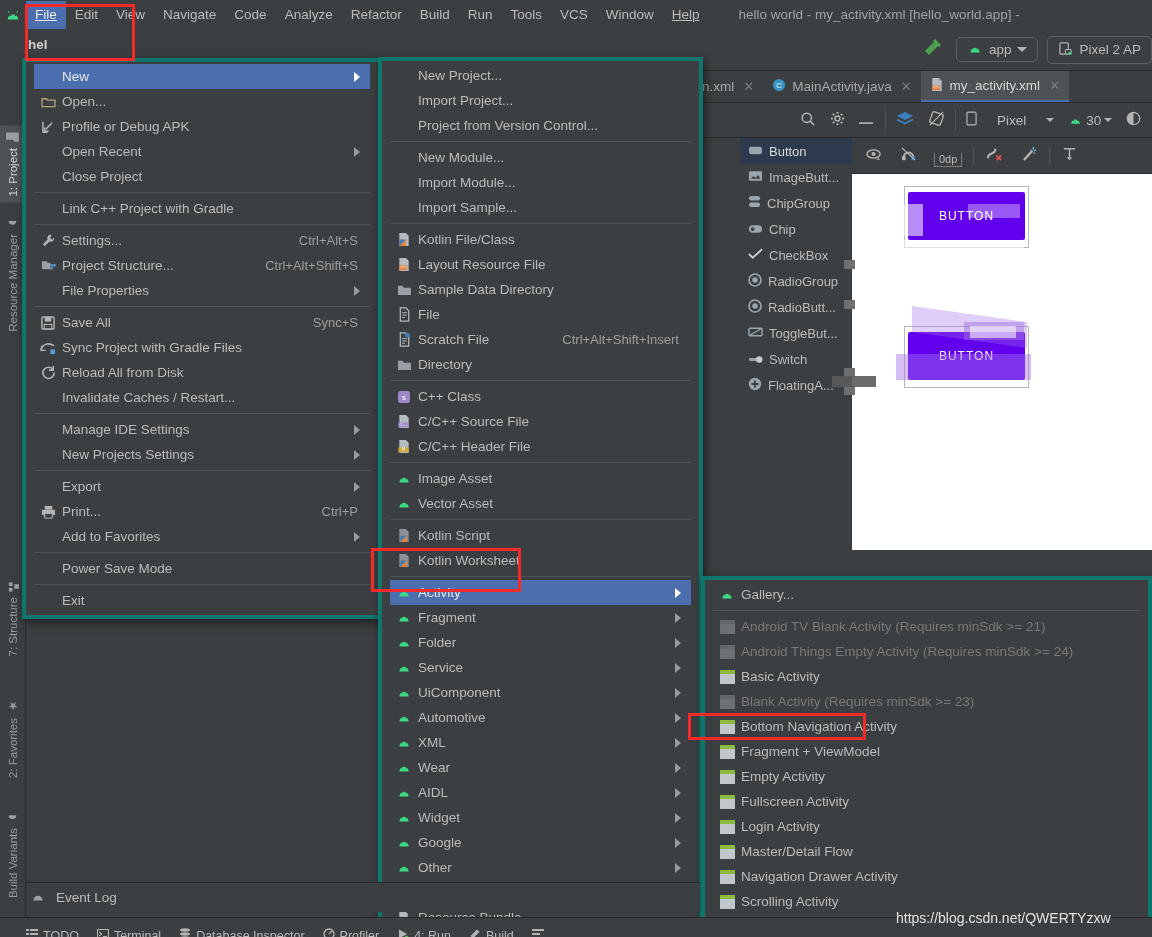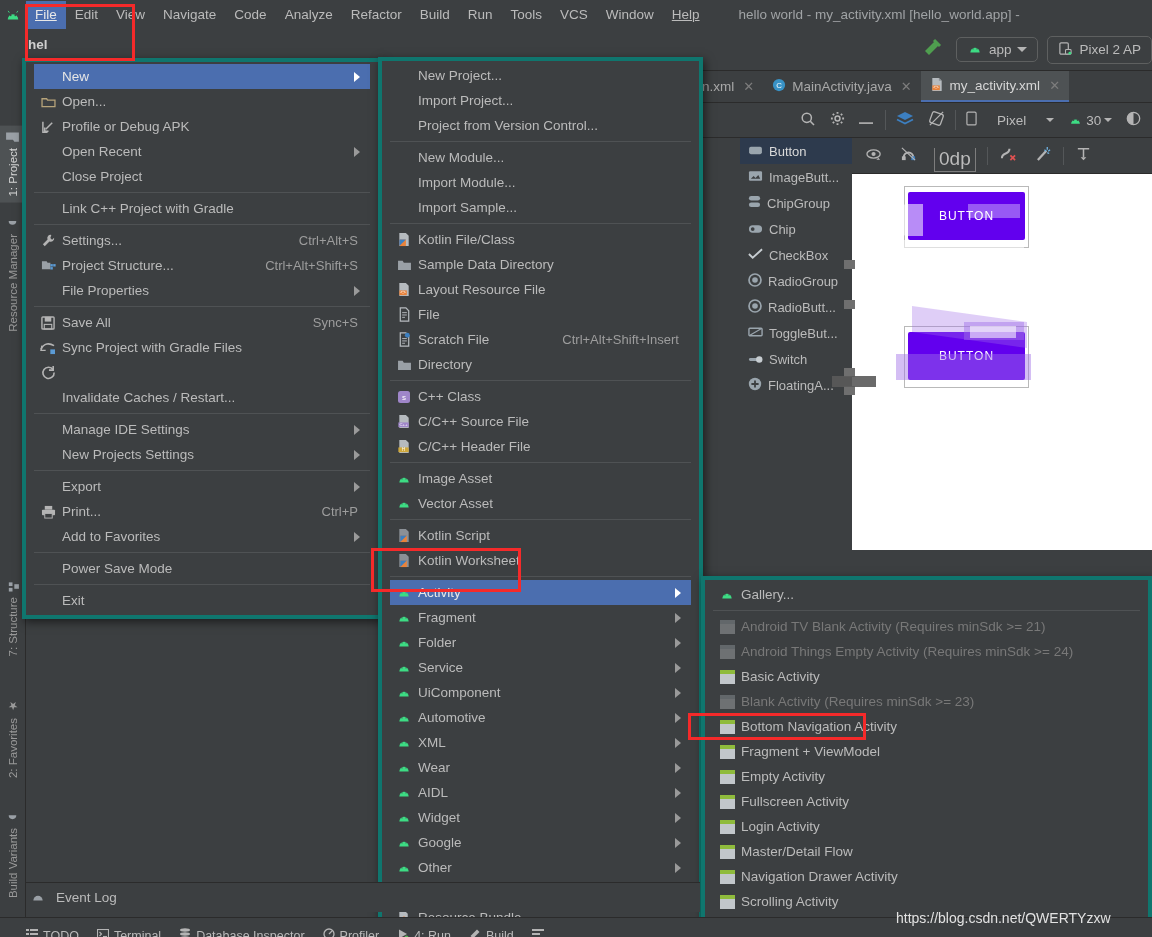--- a/index.html
+++ b/index.html
@@ -339,21 +339,21 @@
             <ellipse cx="8" cy="7" rx="7" ry="4.3" fill="none" stroke="#b4b4b4" stroke-width="1.4"></ellipse>
             <circle cx="8" cy="7" r="2.2" fill="#b4b4b4"></circle>
             <path d="M13 11l2 2h-4z" fill="#b4b4b4"></path>
           </svg></span>
     <span><svg width="17" height="16" viewBox="0 0 18 17">
             <path d="M4 12a5 5 0 0 1 10 0" fill="none" stroke="#b4b4b4" stroke-width="2.2"></path>
             <rect x="2" y="11" width="4" height="4" fill="#b4b4b4"></rect>
             <rect x="12" y="11" width="4" height="4" fill="#3c7fc0"></rect>
             <path d="M2 2 L16 15" stroke="#b4b4b4" stroke-width="1.3"></path>
           </svg></span>
-    <span style="border-bottom:1px solid #7d7d7d;border-left:1px solid #7d7d7d;border-right:1px solid #7d7d7d;padding:0 4px 1px;font-size:19px;margin-top:8px;">0dp</span>
+    <span style="border-bottom:1px solid #7d7d7d;border-left:1px solid #7d7d7d;border-right:1px solid #7d7d7d;padding:0 4px 1px;font-size:11px;margin-top:8px;">0dp</span>
     <span style="border-left:1px solid #545759;height:18px;margin:0 -6px;"></span>
     <span><svg width="19" height="16" viewBox="0 0 20 17">
             <path d="M3 13 C3 6 11 10 11 3" fill="none" stroke="#b4b4b4" stroke-width="2.2"></path>
             <path d="M12 10l5 5M17 10l-5 5" stroke="#e05252" stroke-width="1.8"></path>
           </svg></span>
     <span><svg width="17" height="16" viewBox="0 0 18 17">
             <path d="M3 15 L12 5" stroke="#b4b4b4" stroke-width="2.4"></path>
             <path d="M13 1v3M16 4l-2 1.5M10 4l2 1.5M15 8l-2-1" stroke="#6fb2e0" stroke-width="1.4"></path>
           </svg></span>
     <span style="border-left:1px solid #545759;height:18px;margin:0 -6px;"></span>
@@ -548,20 +548,21 @@
         </span>
     <span class="lbl">Sync Project with Gradle Files</span>
   </div>
   <div class="mi">
     <span class="ic">
           <svg width="15" height="15" viewBox="0 0 16 16">
             <path d="M13 5A6 6 0 1 0 14 8" fill="none" stroke="#b4b4b4" stroke-width="1.7"></path>
             <path d="M13 1v4.5h-4.5" fill="none" stroke="#b4b4b4" stroke-width="1.7"></path>
           </svg>
         </span>
+    <span class="lbl">Reload All from Disk</span>
   </div>
   <div class="mi">
     <span class="ic"></span>
     <span class="lbl">Invalidate Caches / Restart...</span>
   </div>
   <div class="sep"></div>
   <div class="mi">
     <span class="ic"></span>
     <span class="lbl">Manage IDE Settings</span>
     <span class="arrow"></span>
@@ -637,35 +638,35 @@
           <svg width="14" height="15" viewBox="0 0 14 16">
             <path d="M2 1h7l3 3v11H2z" fill="#b6bbbf"></path>
             <rect x="2" y="8" width="7" height="7" fill="#e8823a"></rect>
             <path d="M2 8h7l-7 7z" fill="#3c7fc0"></path>
           </svg>
         </span>
     <span class="lbl">Kotlin File/Class</span>
   </div>
   <div class="mi">
     <span class="ic">
-          <svg width="15" height="12" viewBox="0 0 16 13">
-            <path d="M1 2h5l1.3 2H15v8H1z" fill="#9aa0a6"></path>
-          </svg>
-        </span>
-    <span class="lbl">Sample Data Directory</span>
-  </div>
-  <div class="mi">
-    <span class="ic">
           <svg width="14" height="15" viewBox="0 0 14 16">
             <path d="M2 1h7l3 3v11H2z" fill="#b6bbbf"></path>
             <rect x="2" y="9" width="8" height="5" fill="#e8823a"></rect>
             <text x="6" y="13.2" font-size="5" fill="#fff" text-anchor="middle" font-family="Liberation Sans">&lt;&gt;</text>
           </svg>
         </span>
     <span class="lbl">Layout Resource File</span>
+  </div>
+  <div class="mi">
+    <span class="ic">
+          <svg width="15" height="12" viewBox="0 0 16 13">
+            <path d="M1 2h5l1.3 2H15v8H1z" fill="#9aa0a6"></path>
+          </svg>
+        </span>
+    <span class="lbl">Sample Data Directory</span>
   </div>
   <div class="mi">
     <span class="ic">
           <svg width="13" height="15" viewBox="0 0 13 16">
             <path d="M2 1h6l3 3v11H2z" fill="none" stroke="#b6bbbf" stroke-width="1.3"></path>
             <path d="M4 6h5M4 8.5h5M4 11h3" stroke="#b6bbbf" stroke-width="1"></path>
           </svg>
         </span>
     <span class="lbl">File</span>
   </div>

